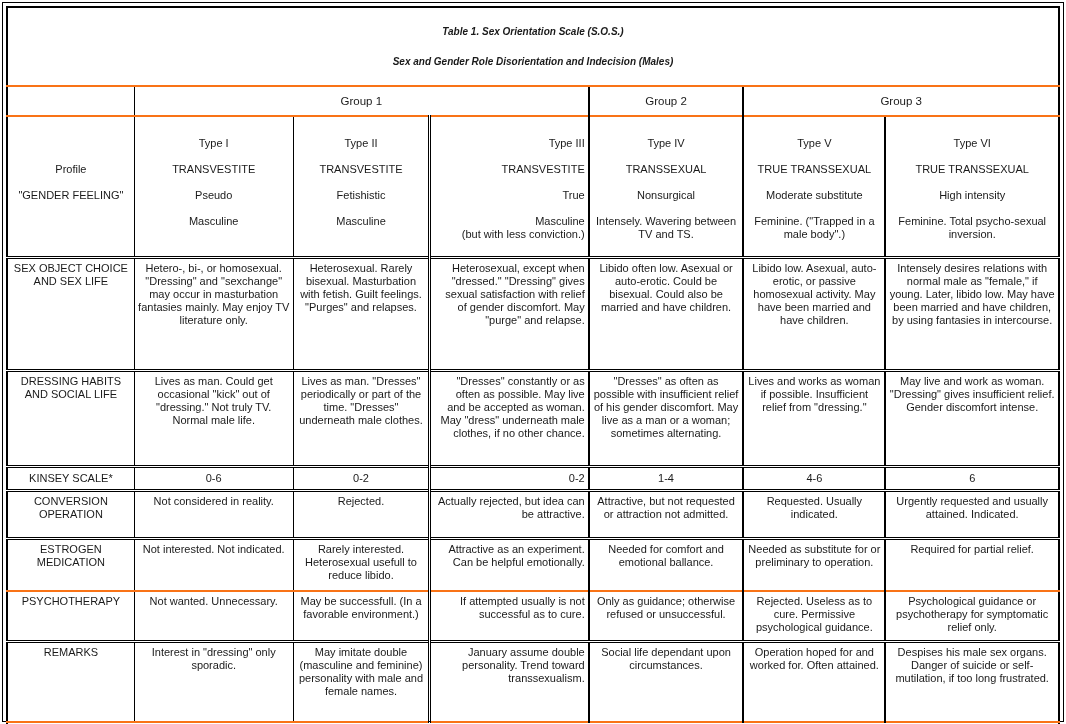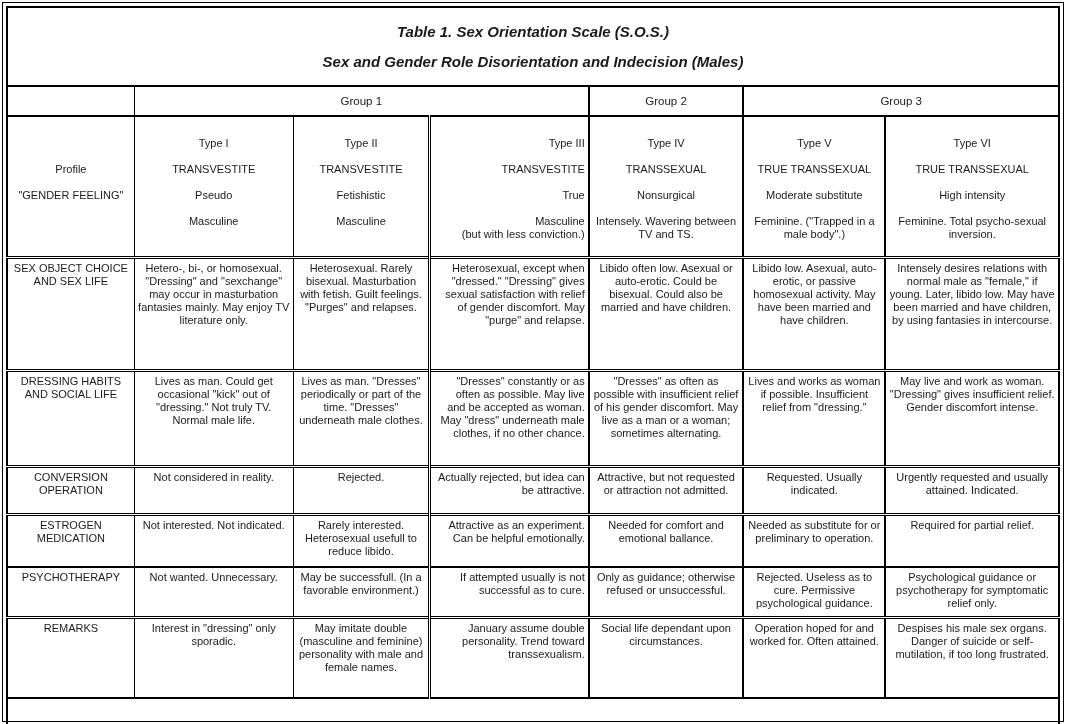--- a/index.html
+++ b/index.html
@@ -32,32 +32,32 @@
   td {
     border: 1px solid #000;
     vertical-align: top;
     text-align: center;
     font-size: 11px;
     line-height: 13px;
     padding: 3px 3px 2px 3px;
     white-space: pre-line;
     overflow: hidden;
   }
-  tr.sep-thick td  { border-top: 2px solid #000000; }
+  tr.sep-thick td  { border-top: 2px solid #f97316; }
   tr.sep-double td { border-top: 3px double #000; }
   td.bdbl { border-left: 3px double #000; text-align: right; }
   td.bdl2 { border-left: 2px solid #000; }
 
   .title-row td {
     border-left: none; border-right: none;
     vertical-align: middle;
     padding: 2px 0;
   }
   .title-line {
-    font-size: 15px;
+    font-size: 10px;
     font-weight: bold;
     font-style: italic;
     line-height: 17px;
     text-align: center;
   }
   .group-row td {
     vertical-align: middle;
     font-size: 11.5px;
     padding: 0;
   }
@@ -182,20 +182,29 @@
   <tr class="sep-double" style="height:96px">
     <td>DRESSING HABITS AND SOCIAL LIFE</td>
     <td>Lives as man. Could get occasional "kick" out of "dressing." Not truly TV. Normal male life.</td>
     <td>Lives as man. "Dresses" periodically or part of the time. "Dresses" underneath male clothes.</td>
     <td class="bdbl">"Dresses" constantly or as often as possible. May live and be accepted as woman. May "dress" underneath male clothes, if no other chance.</td>
     <td class="bdl2">"Dresses" as often as possible with insufficient relief of his gender discomfort. May live as a man or a woman; sometimes alternating.</td>
     <td class="bdl2">Lives and works as woman if possible. Insufficient relief from "dressing."</td>
     <td class="bdl2">May live and work as woman. "Dressing" gives insufficient relief. Gender discomfort intense.</td>
   </tr>
 
+  <tr class="sep-double kinsey-row" style="height:24px">
+    <td>KINSEY SCALE*</td>
+    <td>0-6</td>
+    <td>0-2</td>
+    <td class="bdbl">0-2</td>
+    <td class="bdl2">1-4</td>
+    <td class="bdl2">4-6</td>
+    <td class="bdl2">6</td>
+  </tr>
 
   <tr class="sep-double" style="height:48px">
     <td>CONVERSION OPERATION</td>
     <td>Not considered in reality.</td>
     <td>Rejected.</td>
     <td class="bdbl">Actually rejected, but idea can be attractive.</td>
     <td class="bdl2">Attractive, but not requested or attraction not admitted.</td>
     <td class="bdl2">Requested. Usually indicated.</td>
     <td class="bdl2">Urgently requested and usually attained. Indicated.</td>
   </tr>

